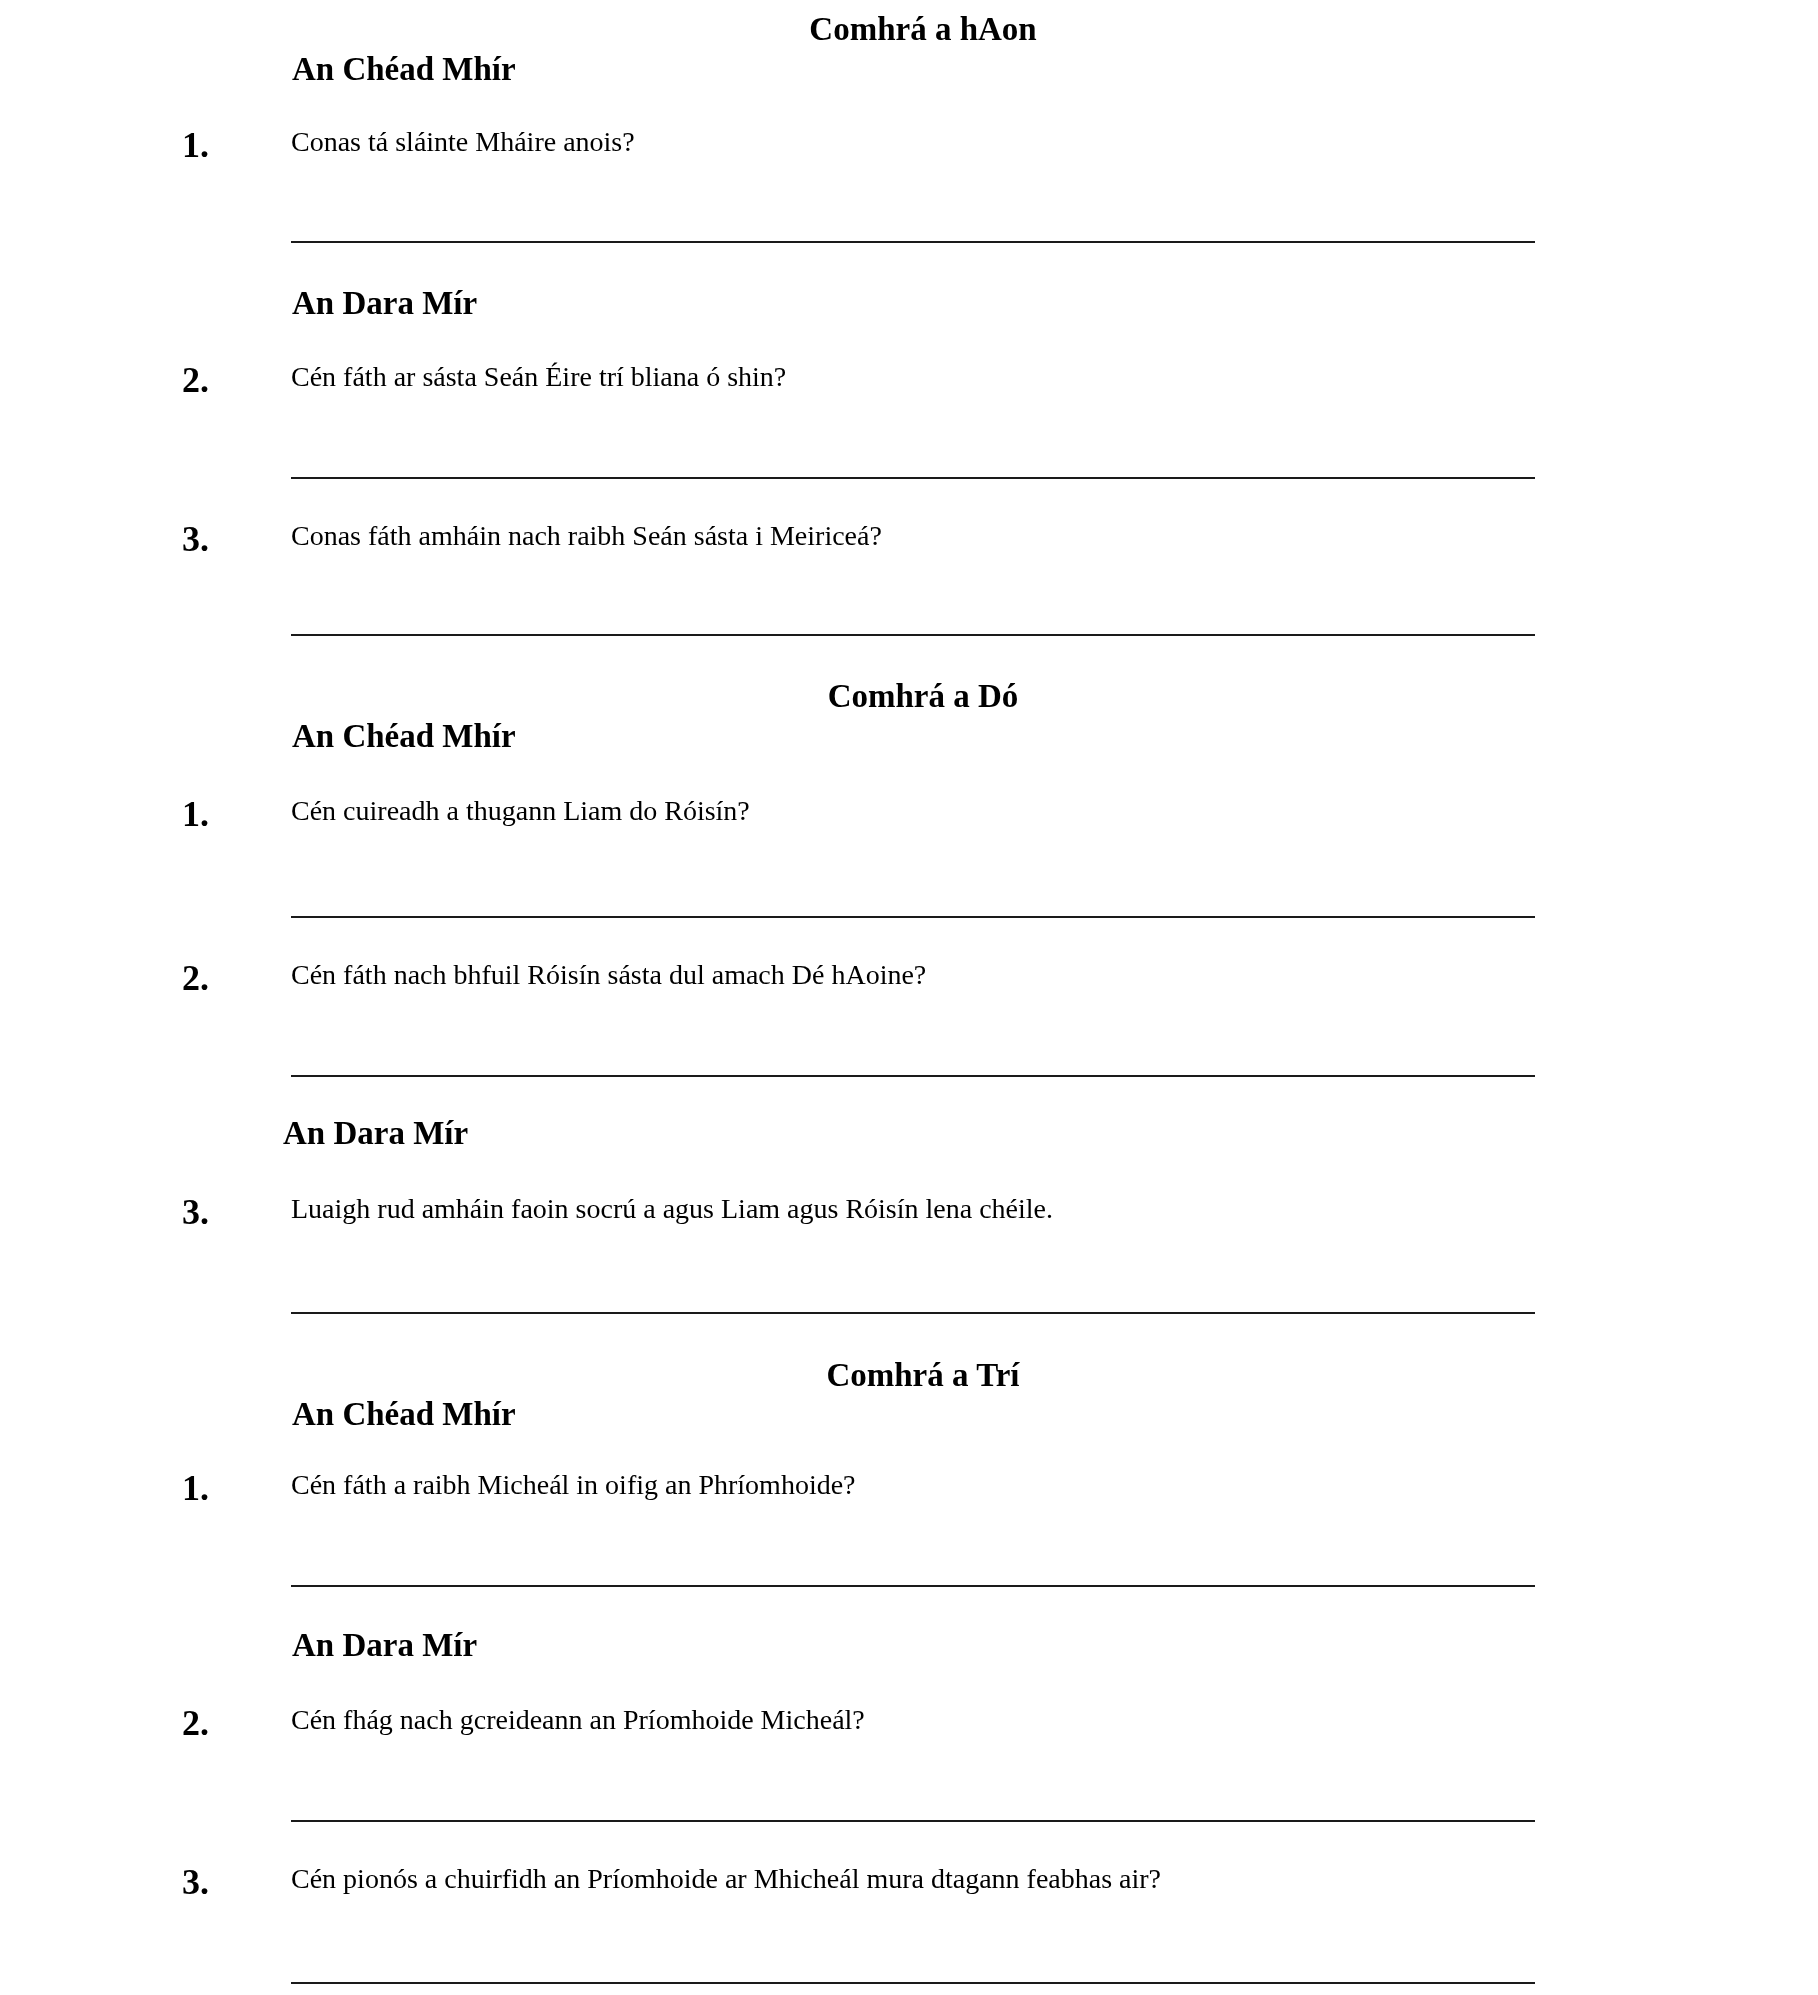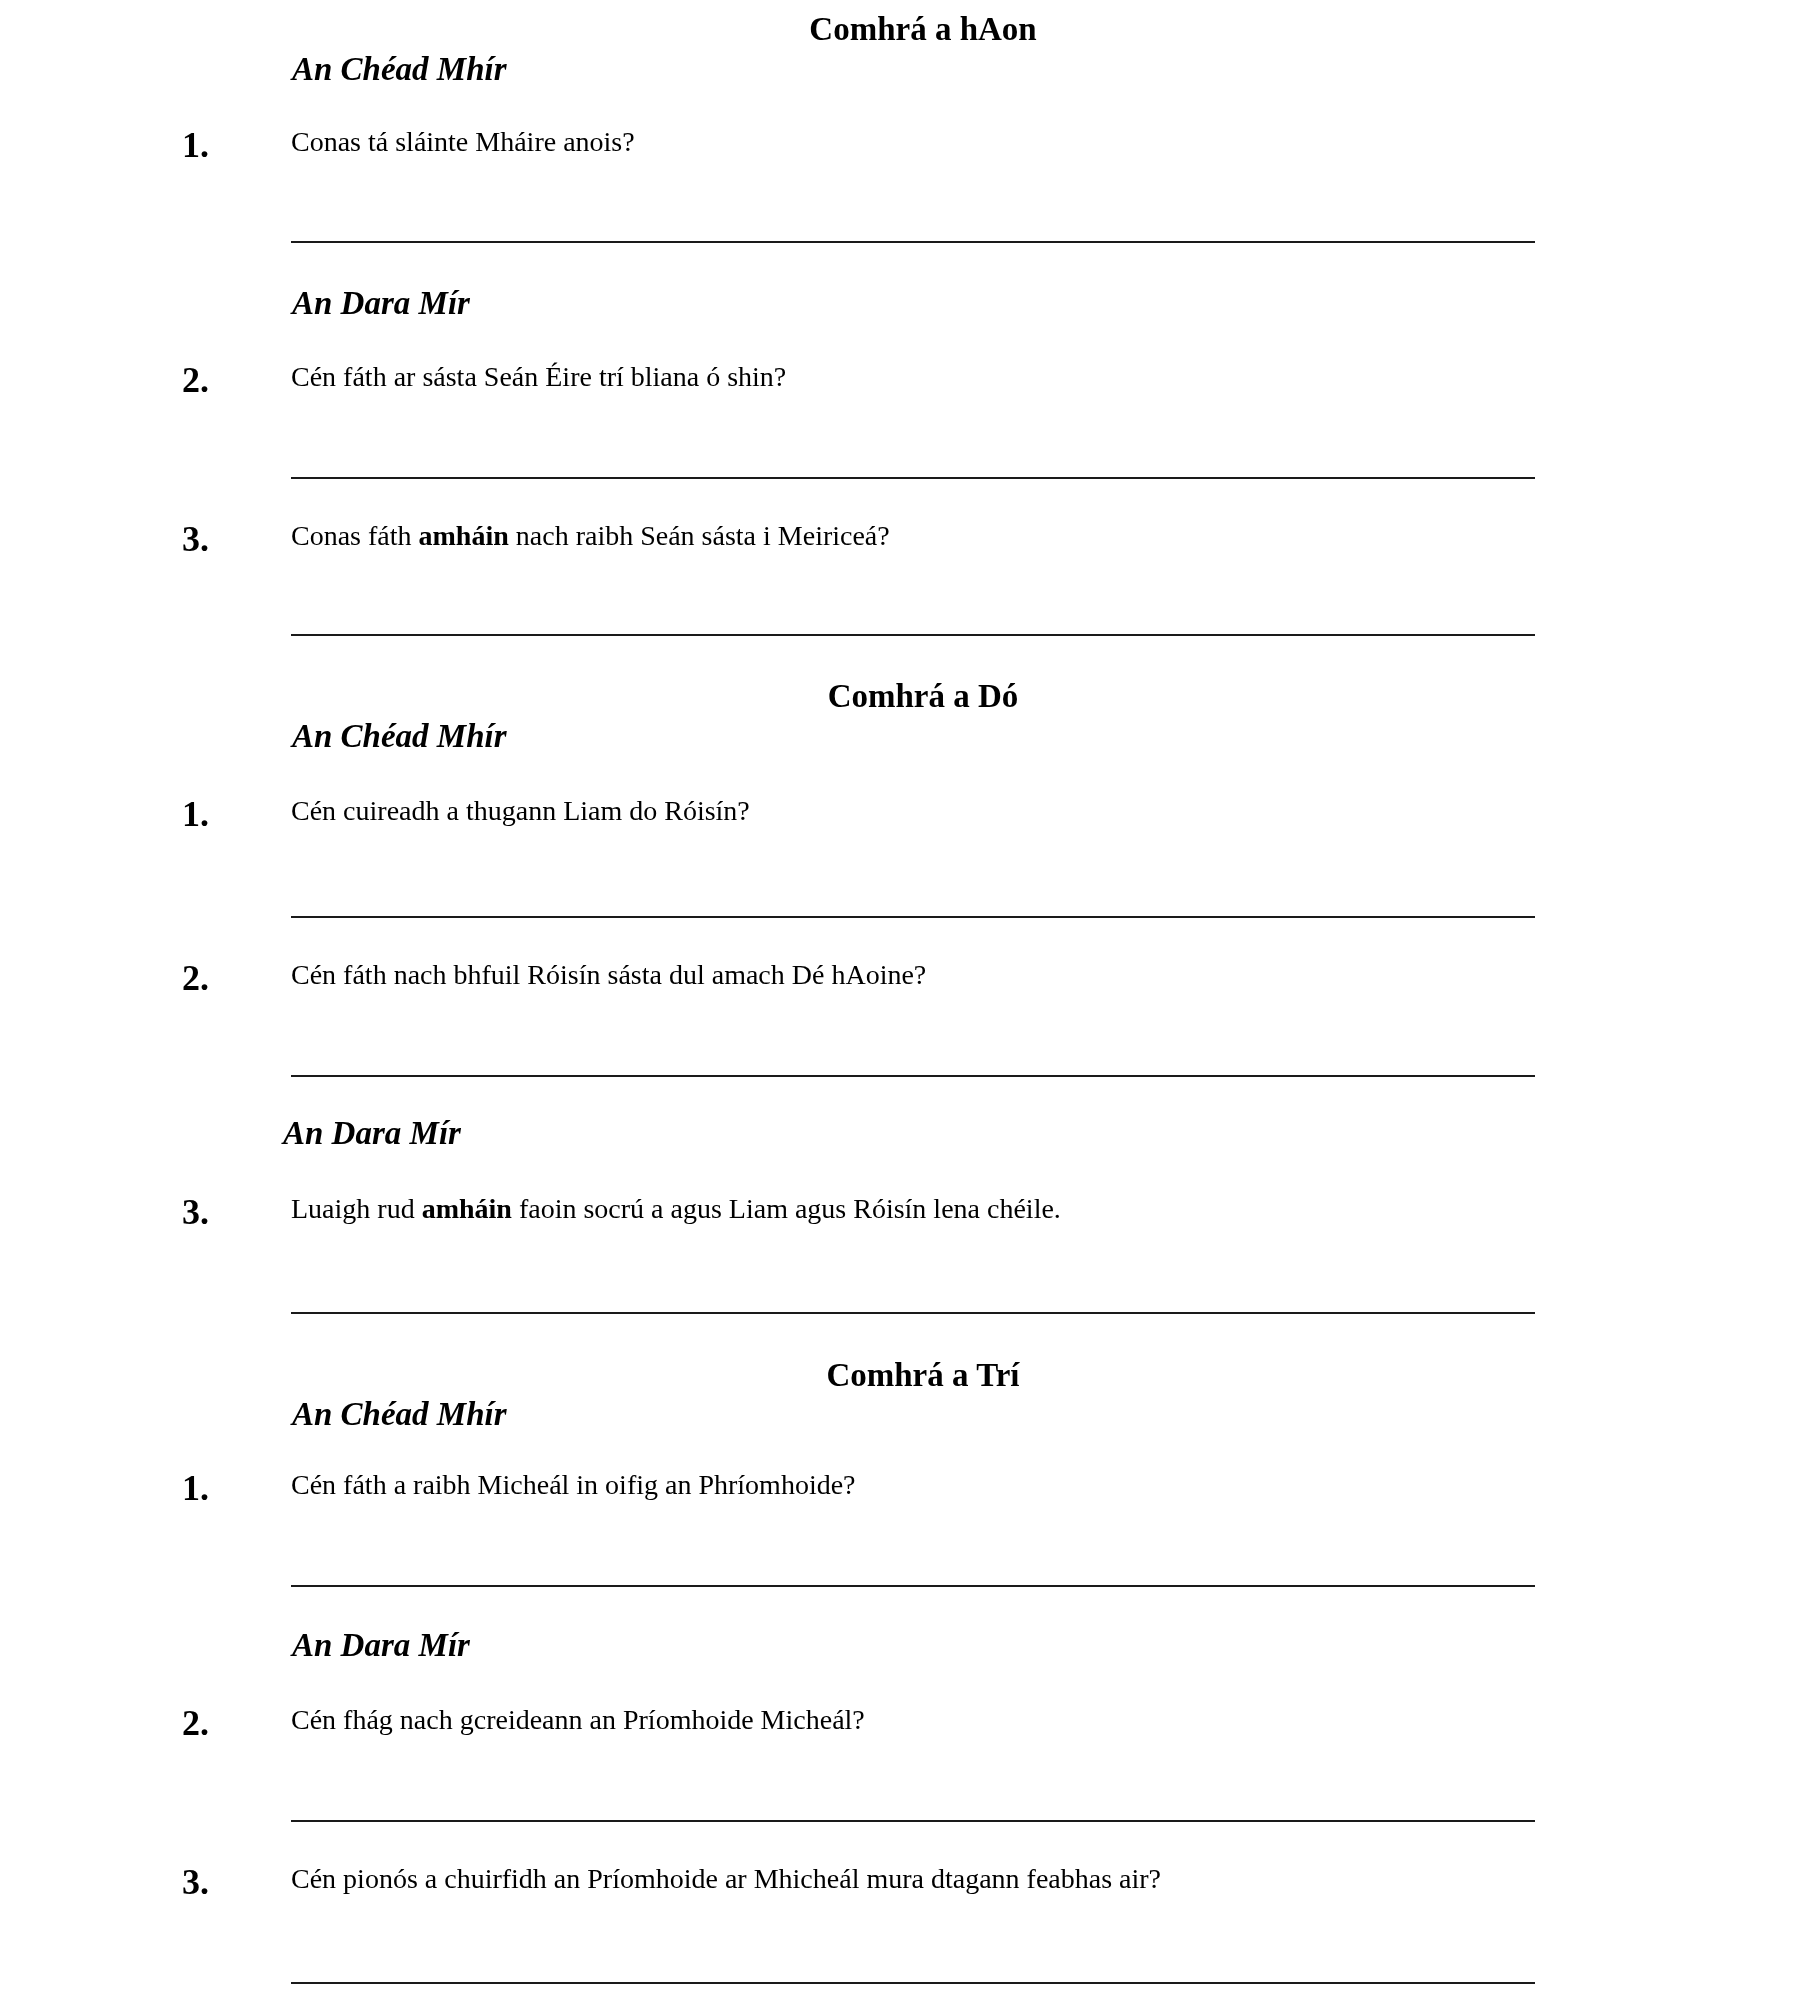--- a/index.html
+++ b/index.html
@@ -1,23 +1,23 @@
 <!DOCTYPE html>
 <html><head>
 <meta charset="utf-8">
 <style>
   html, body { margin: 0; padding: 0; background: #ffffff; }
   body { width: 1818px; height: 1995px; position: relative; overflow: hidden; color: #000000;
          font-family: "Liberation Serif", "DejaVu Serif", serif; }
   .abs { position: absolute; white-space: nowrap; line-height: 1.107; }
   .title { font-size: 33px; font-weight: bold; left: 0; width: 1846px; text-align: center; }
-  .sub { font-size: 33px; font-weight: bold; font-style: italic; }
+  .sub { font-size: 33px; font-weight: bold; }
   .qnum { font-size: 36px; font-weight: bold; left: 182px; }
   .qtext { font-size: 28px; left: 291px; }
-  .qtext b { font-weight: bold; }
+  .qtext b { font-weight: normal; }
   .rule { position: absolute; left: 291px; width: 1244px; height: 2px; background: #1a1a1a; }
 </style>
 </head>
 <body>
 
 <div class="abs title" style="top:11px">Comhrá a hAon</div>
 <div class="abs sub" style="top:51px;left:292px">An Chéad Mhír</div>
 
 <div class="abs qnum" style="top:126px">1.</div>
 <div class="abs qtext" style="top:126px">Conas tá sláinte Mháire anois?</div>

